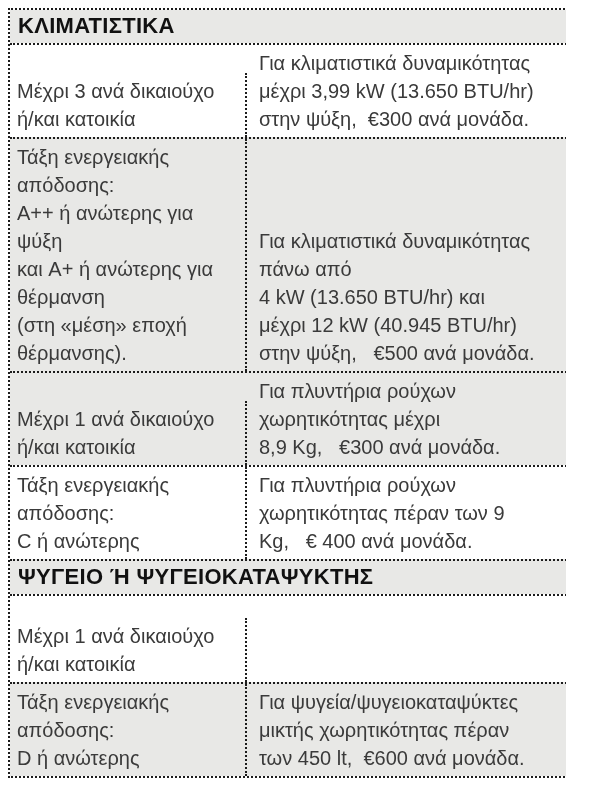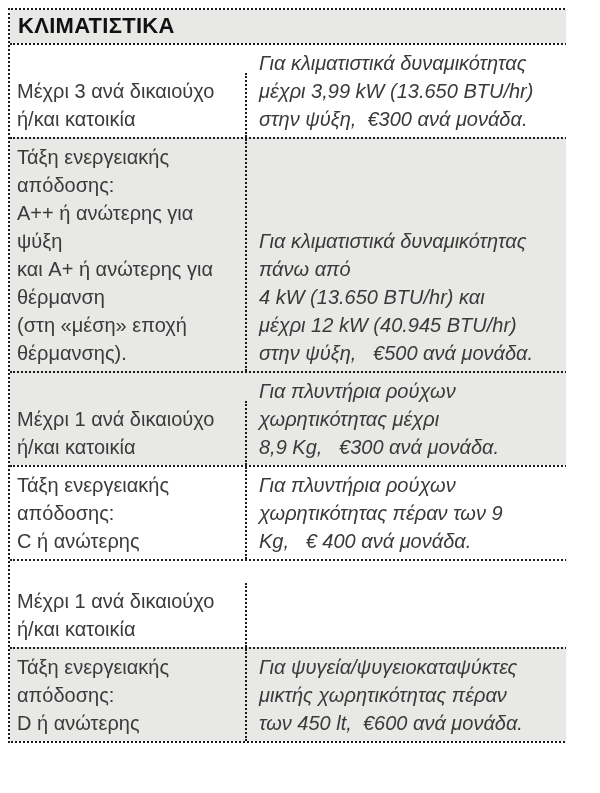--- a/index.html
+++ b/index.html
@@ -40,21 +40,20 @@
     justify-content: center;
   }
   .cell.left {
     flex: 0 0 237px;
     border-right: 2px dotted #1c1c1c;
     padding: 4px 2px 4px 7px;
   }
   .cell.right {
     flex: 1 1 auto;
     padding: 4px 4px 4px 12px;
-    font-style: italic;
   }
   .shaded { background: #e8e8e6; }
   .plain  { background: #ffffff; }
   
   .h-sm   { min-height: 31px; }
   .h-sm2  { min-height: 33px; }
   .h-sm3  { min-height: 35px; }
   .r-90   { min-height: 90px; }
   .r-232  { min-height: 232px; }
   .r-84   { min-height: 84px; }
@@ -99,20 +98,21 @@
     </div>
     <div class="row plain r-88">
       <div class="cell left">Τάξη ενεργειακής
 απόδοσης:
 C ή ανώτερης</div>
       <div class="cell right">Για πλυντήρια ρούχων
 χωρητικότητας πέραν των 9
 Kg,&nbsp;&nbsp; € 400 ανά μονάδα.</div>
     </div>
 
+    <div class="sec-header shaded h-sm3">ΨΥΓΕΙΟ Ή ΨΥΓΕΙΟΚΑΤΑΨΥΚΤΗΣ</div>
     <div class="row plain r-88">
       <div class="cell left">Μέχρι 1 ανά δικαιούχο
 ή/και κατοικία</div>
     </div>
     <div class="row shaded r-88">
       <div class="cell left">Τάξη ενεργειακής
 απόδοσης:
 D ή ανώτερης</div>
       <div class="cell right">Για ψυγεία/ψυγειοκαταψύκτες
 μικτής χωρητικότητας πέραν

